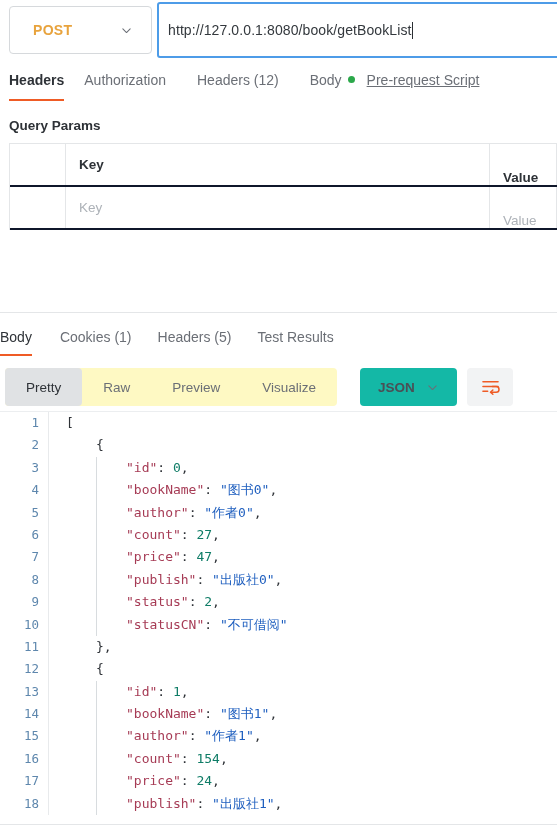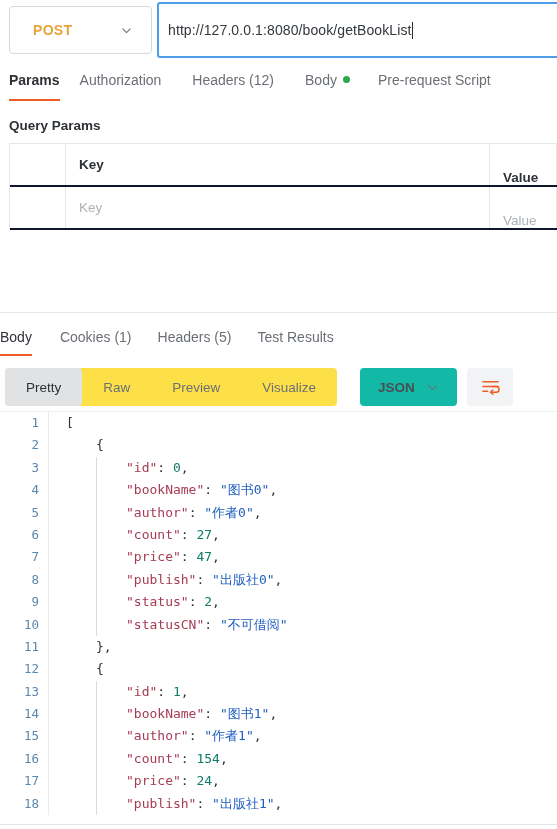--- a/index.html
+++ b/index.html
@@ -92,21 +92,21 @@
   .stab.active { color:#2e3237; }
   .stab.active::after {
     content:""; position:absolute; left:0; right:0; bottom:-9px;
     height:2px; background:#ef5b25;
   }
 
   
   .view-bar { position:absolute; left:5px; top:368px; height:38px; }
   .seg {
     position:absolute; left:0; top:0; height:38px;
-    background:#fde047; border-radius:4px; display:flex; align-items:stretch;
+    background:#fef9c3; border-radius:4px; display:flex; align-items:stretch;
   }
   .seg-btn {
     display:flex; align-items:center; justify-content:center;
     padding:0 21px; font-size:13.5px; color:#6b6f76; cursor:pointer;
     border-radius:4px;
   }
   .seg-btn.active { background:#e0e2e4; color:#2e3237; }
   .fmt-box {
     position:absolute; left:355px; top:0; height:38px; width:97px;
     background:#14b8a6; border-radius:4px; display:flex;
@@ -167,32 +167,32 @@
       </span>
     </div>
     <div class="url-box">
       <span class="url-text">http://127.0.0.1:8080/book/getBookList</span>
         <span class="url-caret-bar"></span>
     </div>
   </div>
 
   <div class="req-tabs">
     <div class="rtab active" style="margin-left:9px;">
-      <span>Params</span>
+      <span>Headers</span>
     </div>
     <div class="rtab" style="margin-left:20px;">
       <span>Authorization</span>
     </div>
     <div class="rtab" style="margin-left:31px;">
       <span>Headers (12)</span>
     </div>
     <div class="rtab" style="margin-left:31px;">
       <span>Body</span><span class="rtab-dot"></span>
     </div>
-    <div class="rtab" style="margin-left:28px;">
+    <div class="rtab" style="margin-left:12px;text-decoration:underline;">
       <span>Pre-request Script</span>
     </div>
   </div>
 
   <div class="qp-title">Query Params</div>
 
   <div class="params-table">
     <div class="ptr">
       <div class="pcell chk"></div>
       <div class="pcell key">

